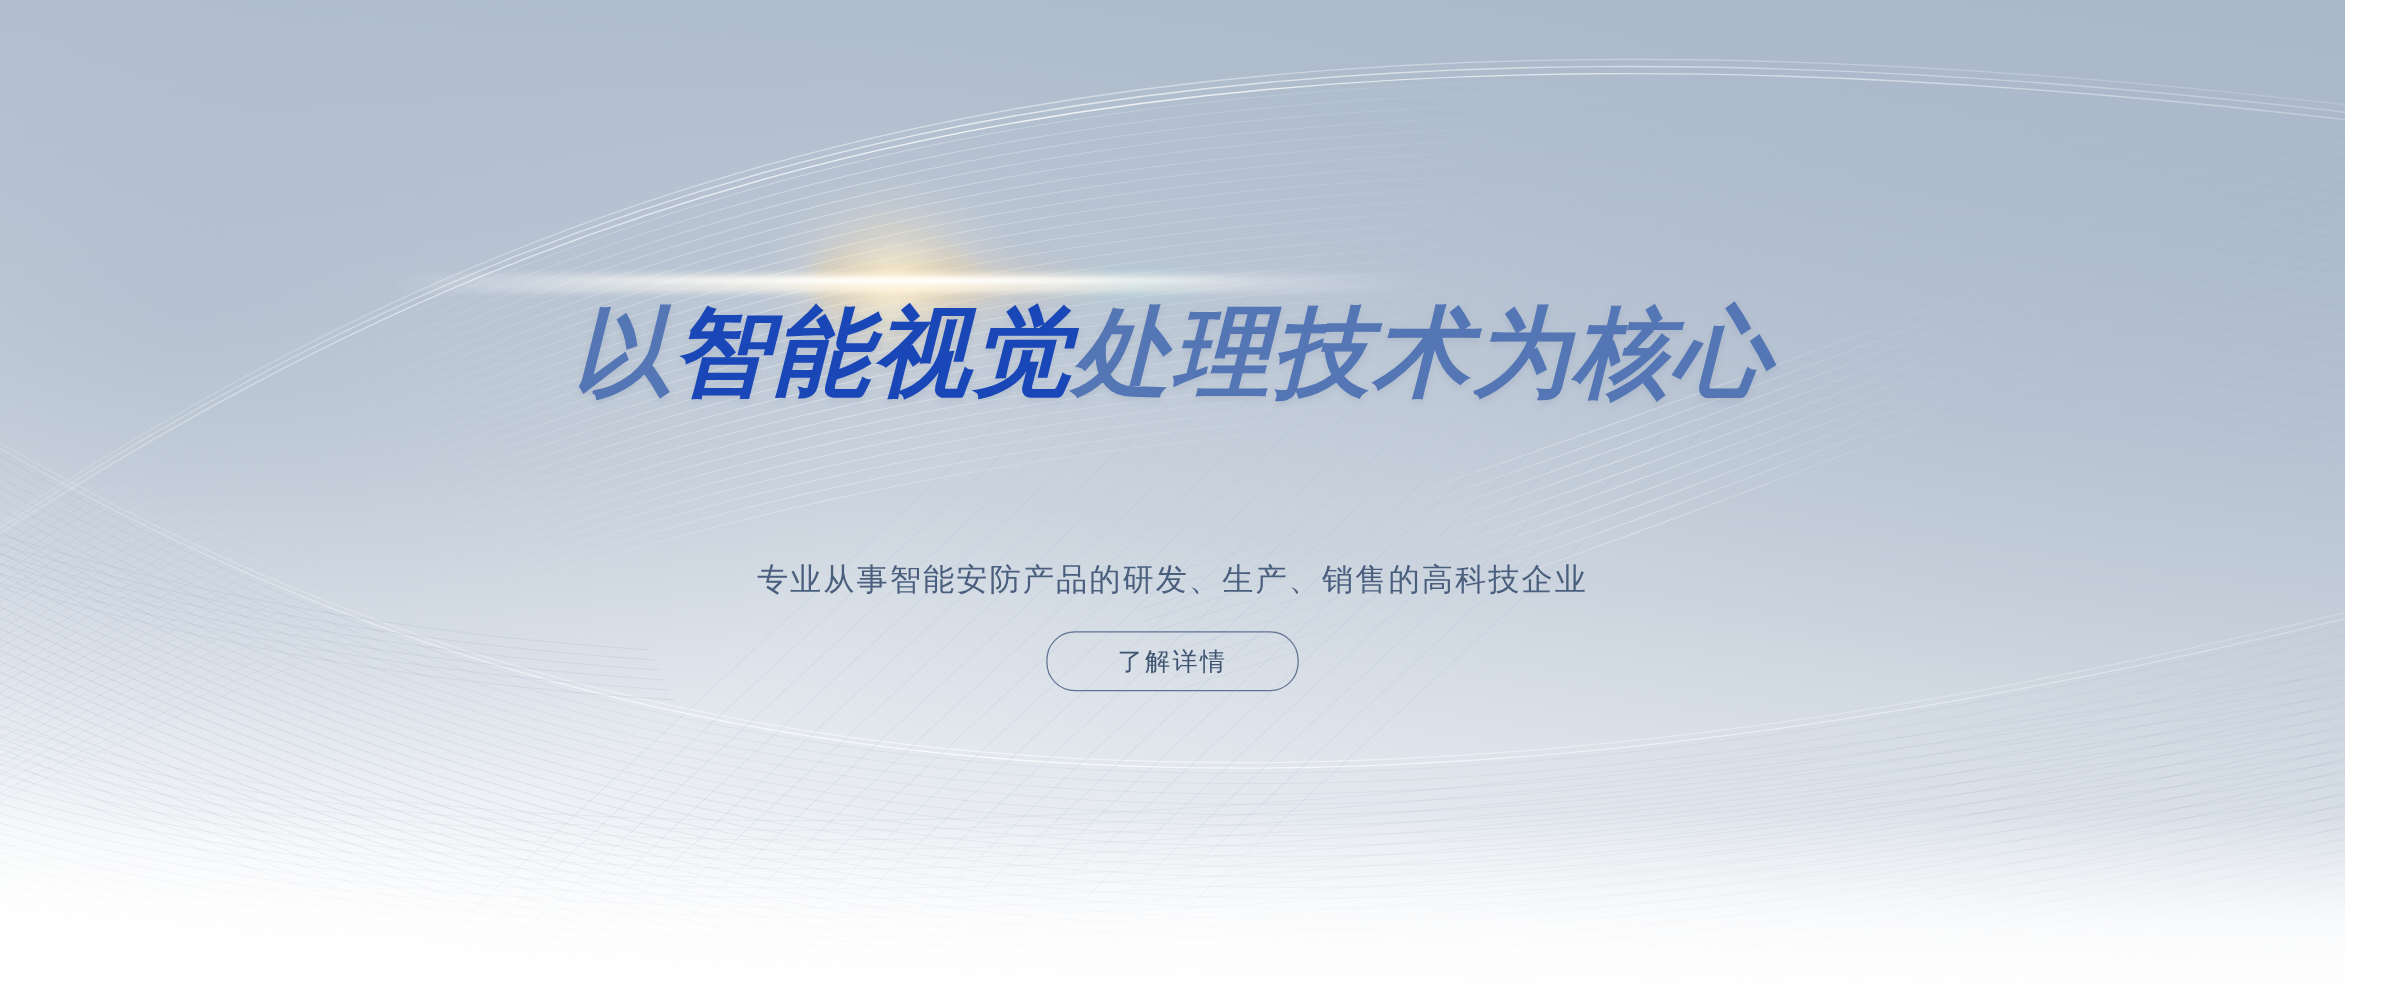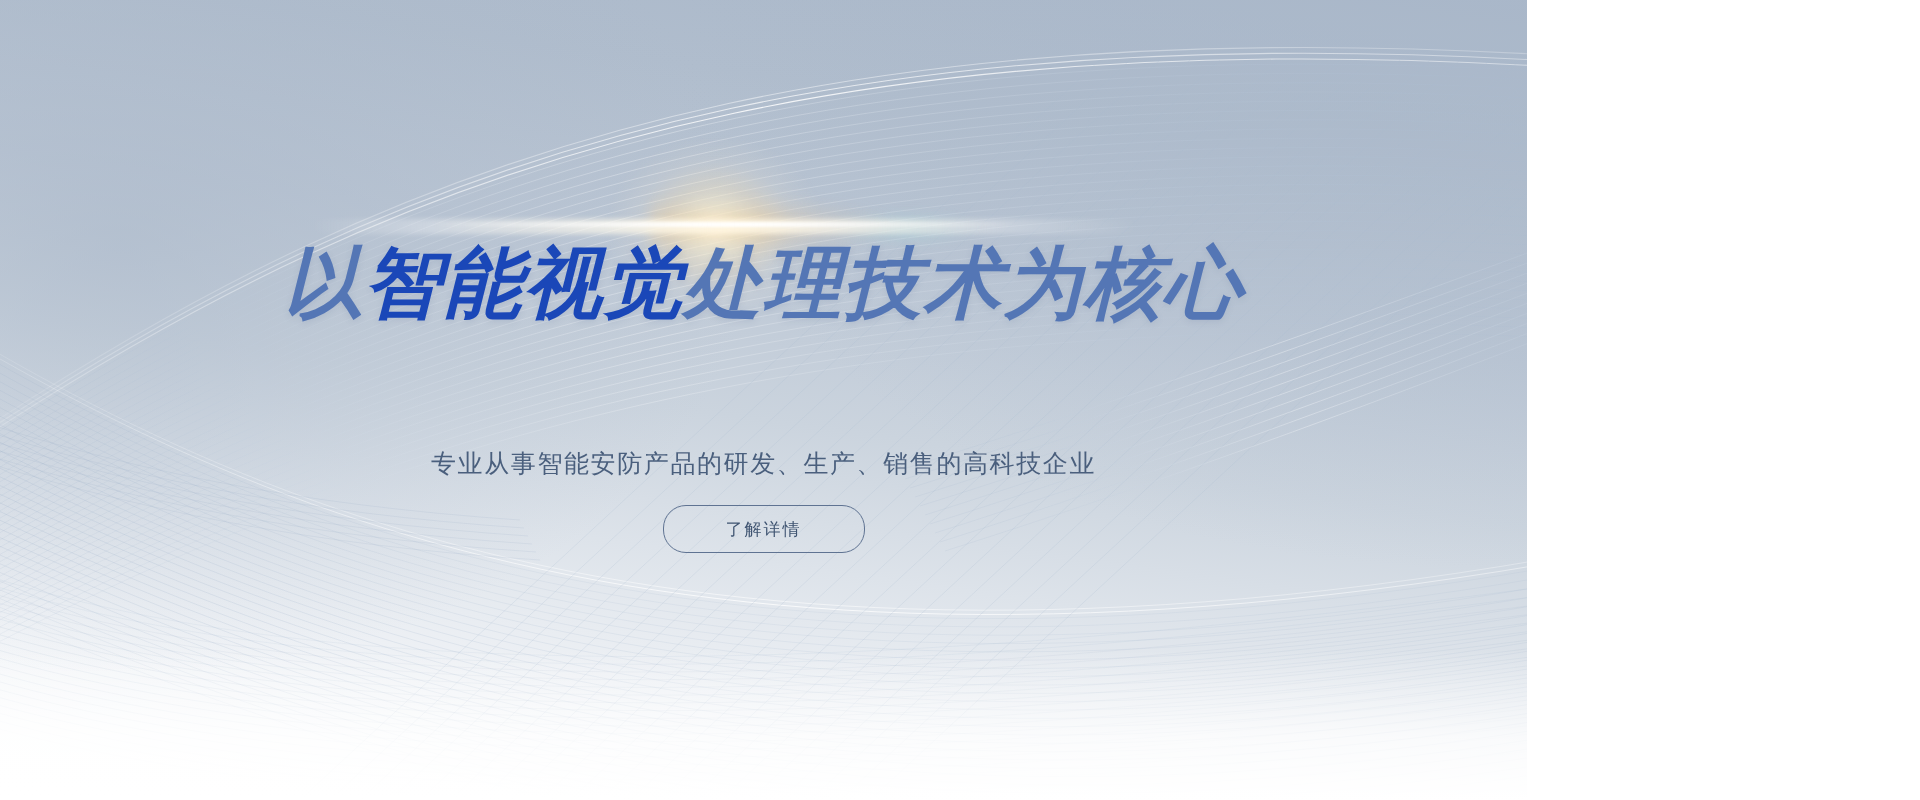--- a/index.html
+++ b/index.html
@@ -7,21 +7,21 @@
     margin: 0;
     padding: 0;
     background: #ffffff;
   }
   body {
     font-family: "Liberation Sans", "DejaVu Sans", sans-serif;
   }
 
   .banner {
     position: relative;
-    width: 1527px;
+    width: 1876px;
     height: 800px;
     overflow: hidden;
     background: #b4c0d0;
   }
 
   
   .bg-base {
     position: absolute;
     inset: 0;
     background:
@@ -170,21 +170,21 @@
     position: absolute;
     top: 505px;
     left: 50%;
     transform: translateX(-50%);
     width: 200px;
     height: 46px;
     border: 1px solid #5f7392;
     border-radius: 23px;
     background: transparent;
     color: #3f5471;
-    font-size: 17px;
+    font-size: 20px;
     letter-spacing: 2px;
     font-family: Liberation Sans, sans-serif;
     display: flex;
     align-items: center;
     justify-content: center;
     cursor: pointer;
     user-select: none;
   }
 
   .bottom-fade {

